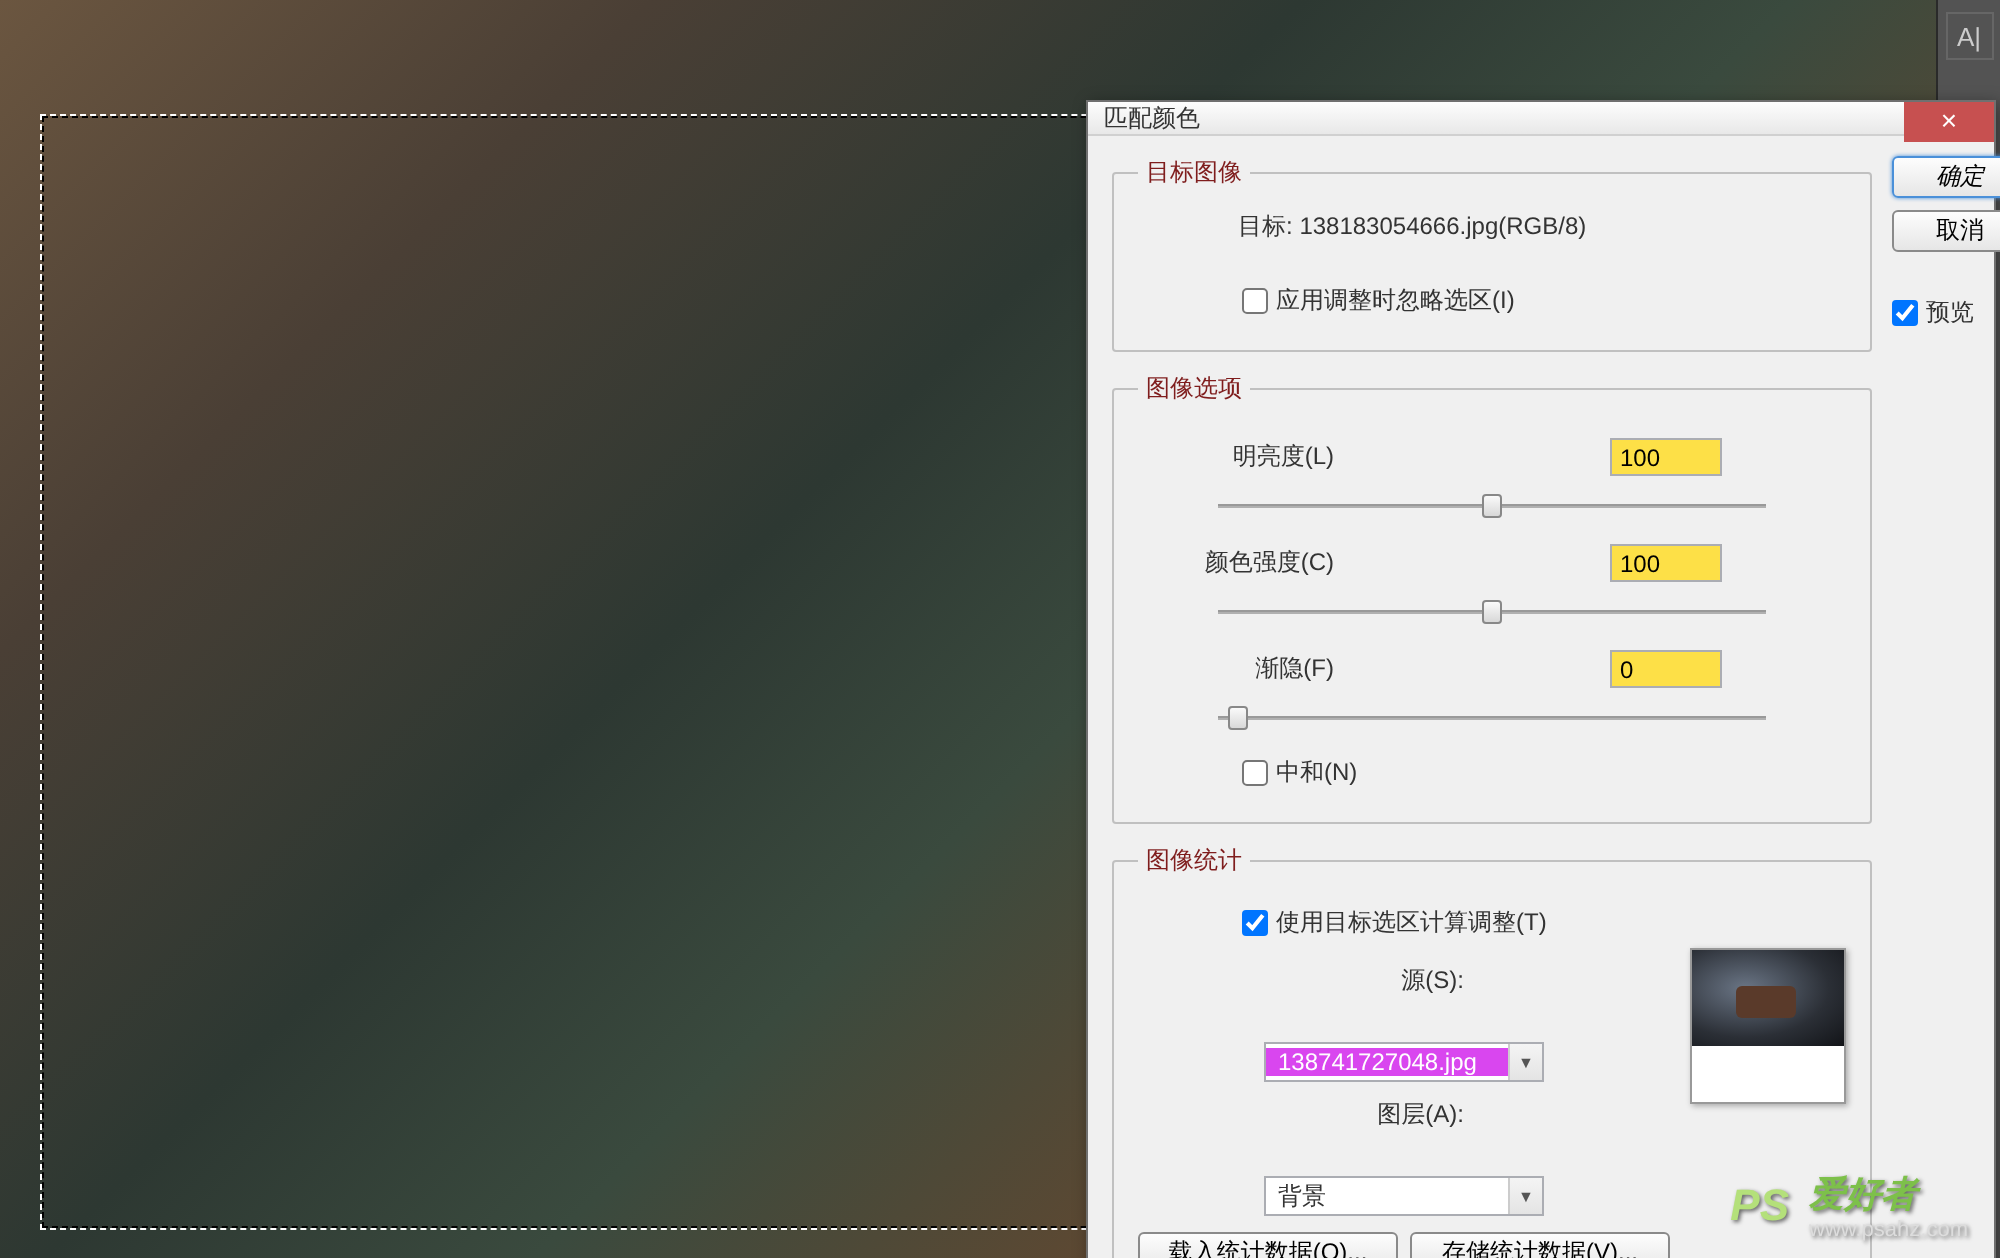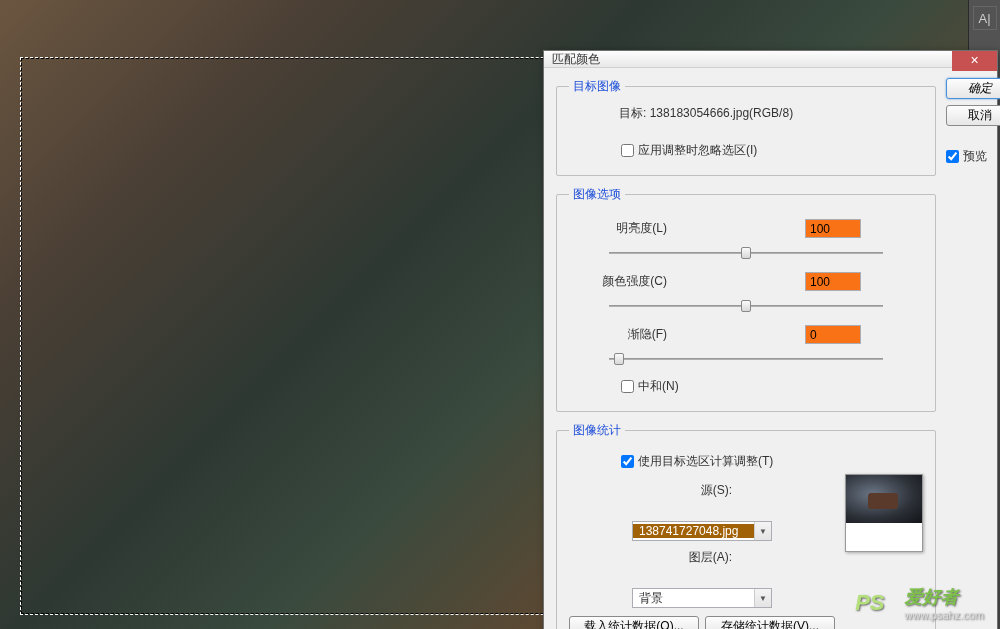--- a/index.html
+++ b/index.html
@@ -83,32 +83,32 @@
     .dialog-main { flex: 1; }
     .dialog-side { width: 70px; display: flex; flex-direction: column; gap: 6px; align-items: stretch; }
     
     fieldset {
       border: 1px solid #c0c0c0;
       border-radius: 2px;
       padding: 10px 12px 12px 12px;
       margin-bottom: 10px;
     }
     
-    legend { font-size: 12px; padding: 0 4px; color: #1d4ed8; }
+    legend { font-size: 12px; padding: 0 4px; color: #7f1d1d; }
     
     .row { display: flex; align-items: center; margin: 6px 0; gap: 22px; }
     .row-label { width: 98px; text-align: right; font-size: 12px; }
     
     .text-input {
       width: 56px; height: 19px;
       border: 1px solid #abadb3;
       font-size: 12px;
       text-align: left;
       padding: 0 4px;
-      background: #f97316;
+      background: #fde047;
     }
     
     .slider {
       position: relative;
       height: 18px;
       margin: 2px 0 10px 0;
     }
     .slider-track {
       position: absolute;
       left: 40px; right: 40px; top: 8px;
@@ -134,21 +134,21 @@
     .dropdown {
       display: inline-flex;
       align-items: center;
       height: 20px;
       border: 1px solid #abadb3;
       background: #fff;
       font-size: 12px;
       min-width: 140px;
     }
     .dropdown-text { flex: 1; padding: 0 6px; white-space: nowrap; }
-    .dropdown-text.selected { background: #a16207; color: #fff; }
+    .dropdown-text.selected { background: #d946ef; color: #fff; }
     .dropdown-arrow {
       width: 17px; height: 18px;
       background: linear-gradient(#f4f4f4, #e4e4e4);
       border-left: 1px solid #ccc;
       display: flex; align-items: center; justify-content: center;
       font-size: 8px; color: #555;
     }
     
     .btn {
       height: 21px;
@@ -198,21 +198,21 @@
     .preview-left { flex:1; }
     
     .watermark {
       position: absolute;
       right: 16px; bottom: 8px;
       color: #7dc04a;
       font-size: 18px;
       font-style: italic;
       font-weight: bold;
       text-shadow: 1px 1px 2px rgba(0,0,0,0.6);
-      display:flex; align-items:center; gap:20px;
+      display:flex; align-items:center; gap:10px;
     }
     .watermark small { font-size: 11px; color: #ddd; display:block; font-style:normal; font-weight:normal; }
     .watermark .ps { color:#b4e07a; font-size:22px; }
   </style>
 </head>
 <body>
 
 <div class="canvas-area">
   <div class="selection-marquee"></div>
 </div>

